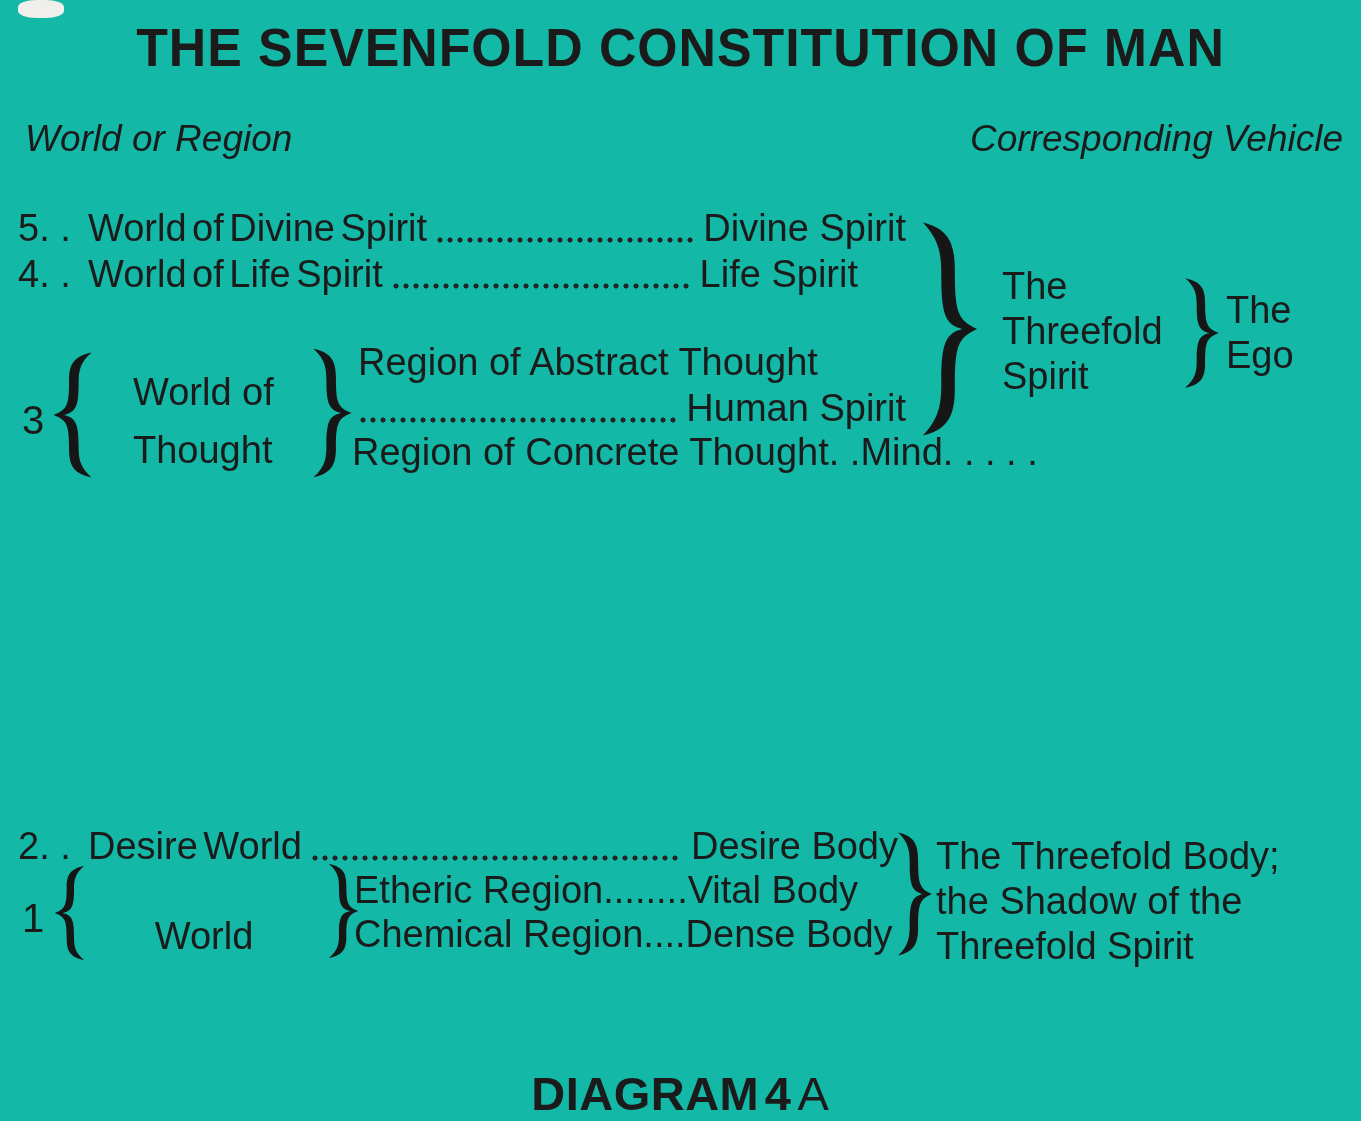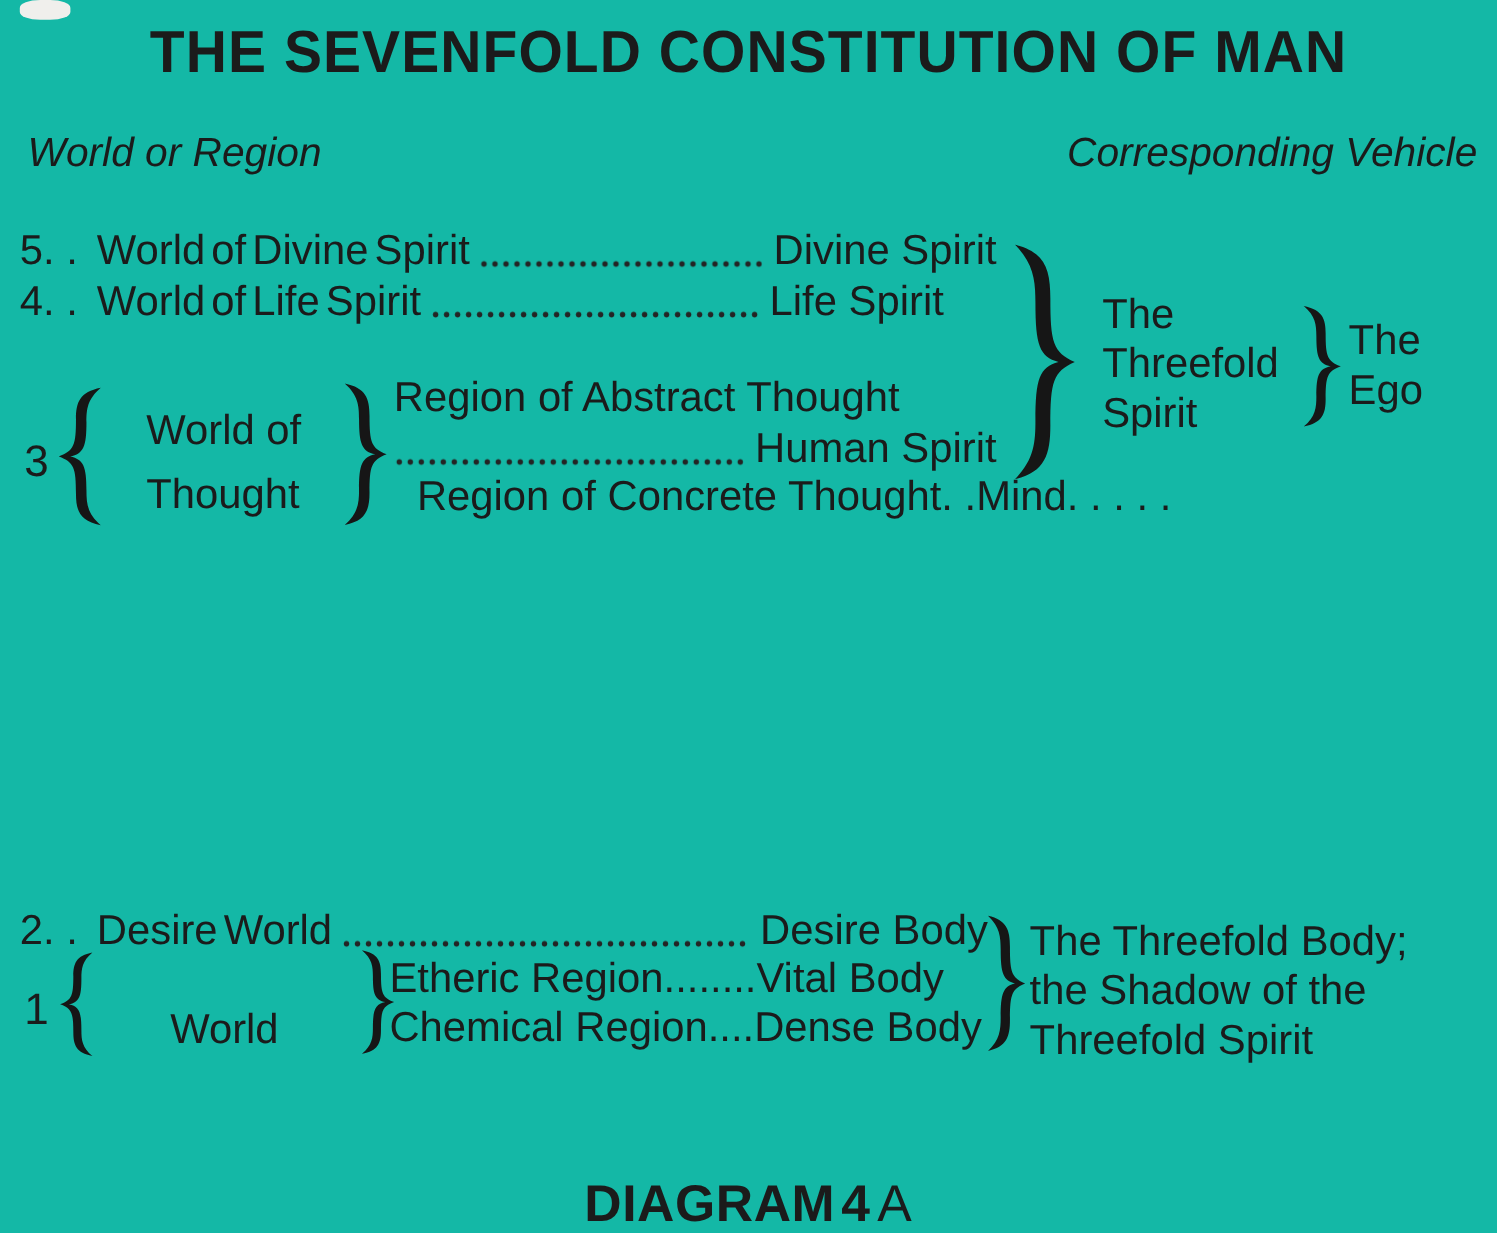--- a/index.html
+++ b/index.html
@@ -85,21 +85,21 @@
     <path d="M12 4 C34 10 38 24 38 48 C38 84 40 92 56 100 C40 108 38 116 38 152 C38 176 34 190 12 196 C26 180 27 166 27 148 C27 114 30 104 44 100 C30 96 27 86 27 52 C27 34 26 20 12 4 Z"></path>
   </svg>
 
   <div class="txt" style="left:358px;top:340px;">Region of Abstract Thought</div>
 
   <div class="row" style="left:358px;top:386px;width:548px;">
     <span class="leader" style="margin-left:0;"></span>
     <span class="vehicle">Human Spirit</span>
   </div>
 
-  <div class="txt" style="left:379px;top:430px;">Region of Concrete Thought. .Mind. . . . .</div>
+  <div class="txt" style="left:352px;top:430px;">Region of Concrete Thought. .Mind. . . . .</div>
 
   <svg class="brace" style="left:908px;top:218px;" width="74" height="222" viewBox="0 0 60 200" preserveAspectRatio="none">
     <path d="M12 4 C34 10 38 24 38 48 C38 84 40 92 56 100 C40 108 38 116 38 152 C38 176 34 190 12 196 C26 180 27 166 27 148 C27 114 30 104 44 100 C30 96 27 86 27 52 C27 34 26 20 12 4 Z"></path>
   </svg>
 
   <div class="stack" style="left:1002px;top:264px;">
     <div>The</div>
     <div>Threefold</div>
     <div>Spirit</div>
   </div>

